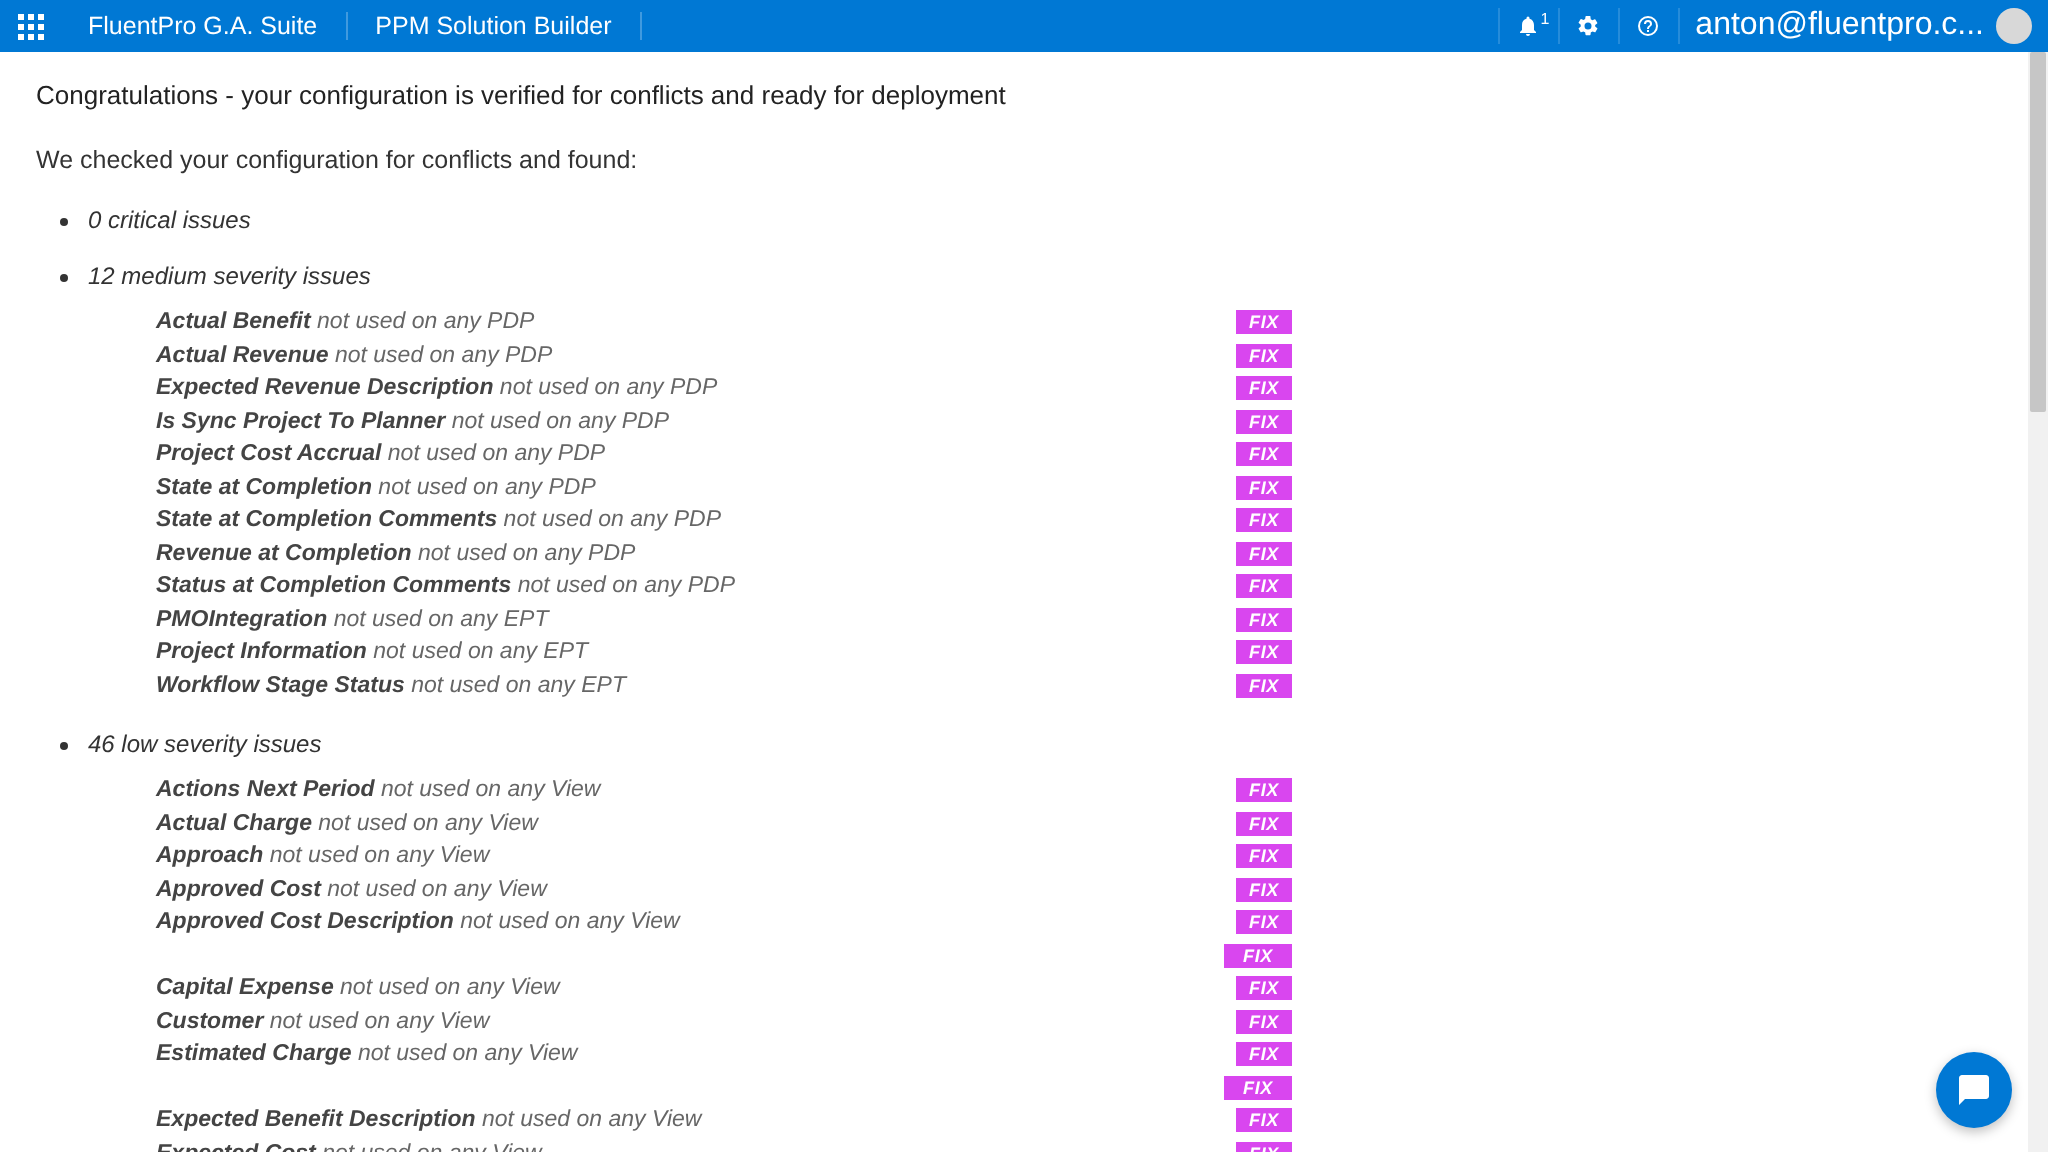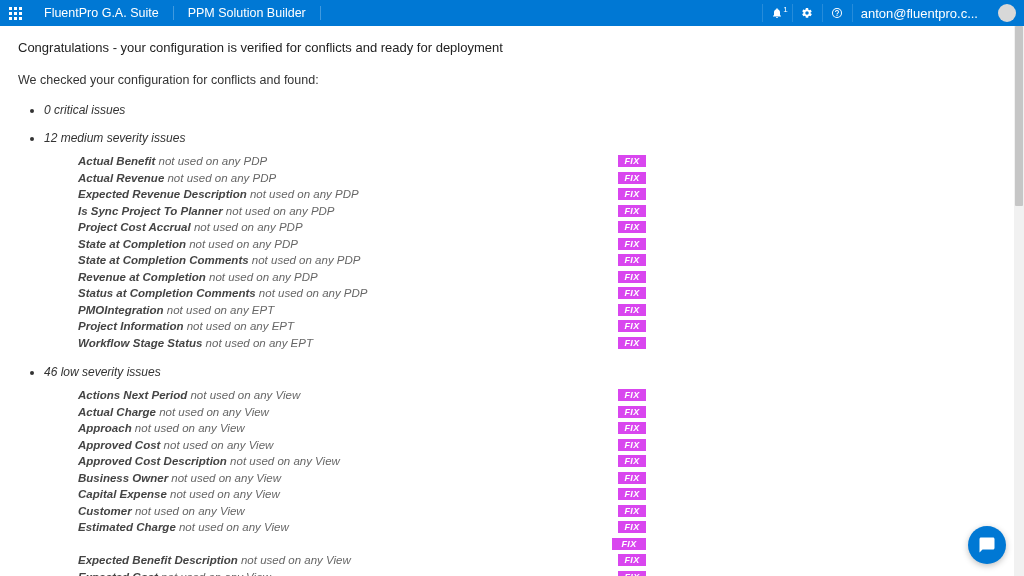--- a/index.html
+++ b/index.html
@@ -49,22 +49,22 @@
     align-items: center;
     justify-content: center;
     position: relative;
     cursor: pointer;
     border-left: 1px solid rgba(255,255,255,0.15);
   }
   .header .right .user {
     padding: 0 8px;
     display: flex;
     align-items: center;
-    font-size: 13px;
-    gap: 20px;
+    font-size: 16px;
+    gap: 6px;
     border-left: 1px solid rgba(255,255,255,0.15);
   }
   .header .right .user .avatar {
     width: 18px; height: 18px;
     border-radius: 50%;
     background: #d8d8d8;
     display: inline-block;
   }
   .badge {
     position: absolute;
@@ -302,21 +302,20 @@
           </div>
           <div class="issue-row">
             <div class="txt"><span class="field">Approved Cost</span> not used on any View</div>
             <div class="fix-btn">FIX</div>
           </div>
           <div class="issue-row">
             <div class="txt"><span class="field">Approved Cost Description</span> not used on any View</div>
             <div class="fix-btn">FIX</div>
           </div>
           <div class="issue-row">
-            <div class="txt"><span class="field">Business Owner</span> not used on any View</div>
             <div class="fix-btn">FIX</div>
           </div>
           <div class="issue-row">
             <div class="txt"><span class="field">Capital Expense</span> not used on any View</div>
             <div class="fix-btn">FIX</div>
           </div>
           <div class="issue-row">
             <div class="txt"><span class="field">Customer</span> not used on any View</div>
             <div class="fix-btn">FIX</div>
           </div>

